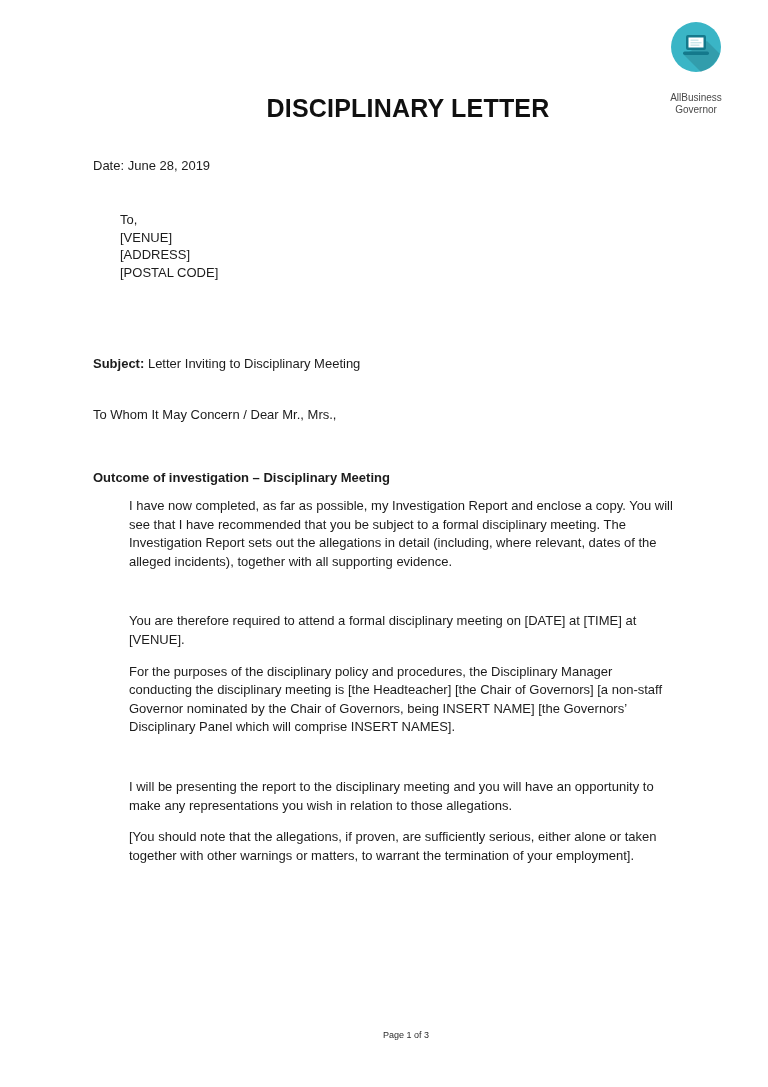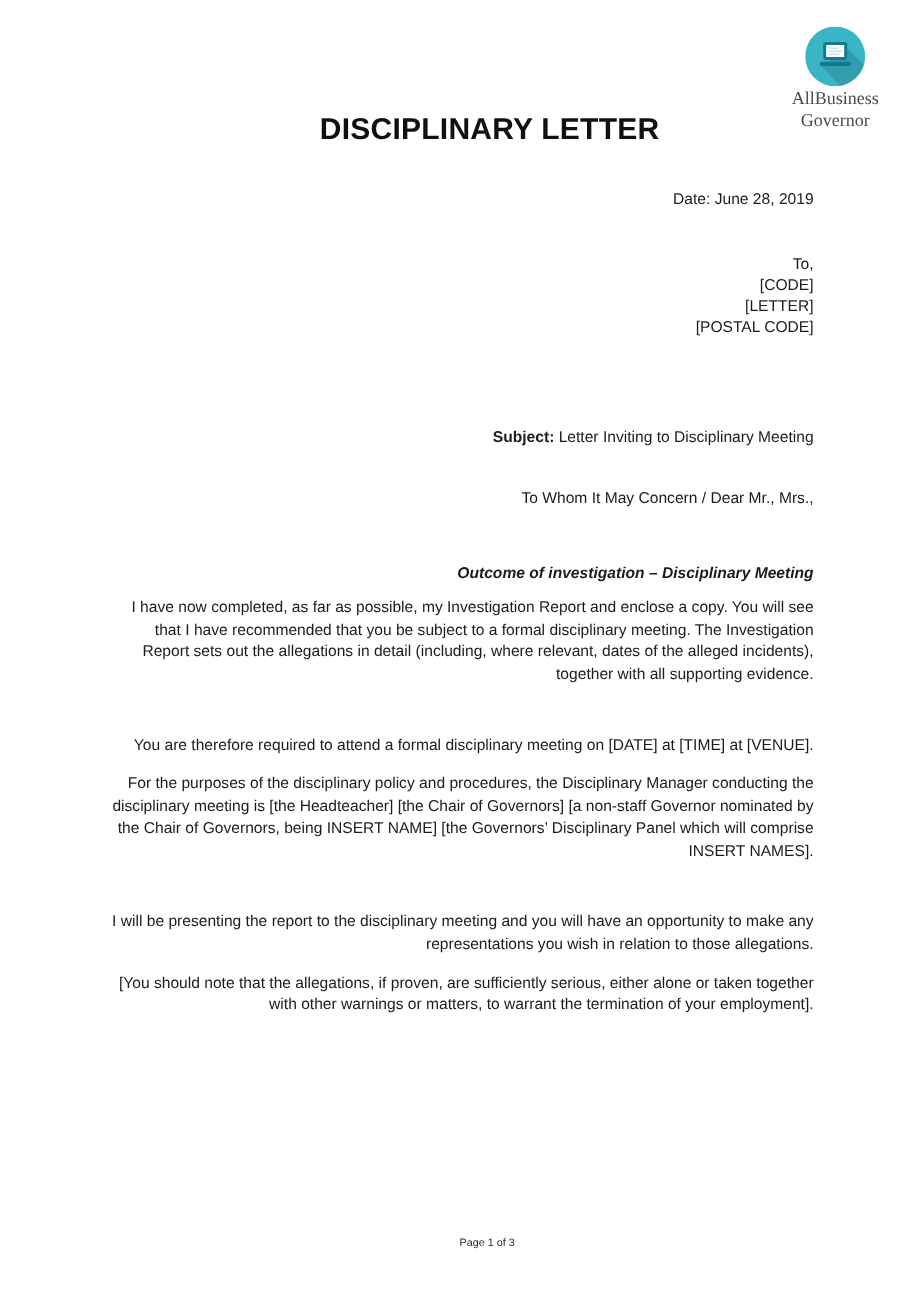--- a/index.html
+++ b/index.html
@@ -21,47 +21,46 @@
     width: 76px;
     text-align: center;
   }
   .logo-circle {
     width: 50px;
     height: 50px;
     margin: 0 auto;
     display: block;
   }
   .logo-text {
-    margin-top: 3px;
-    font-size: 15px;
+    margin-top: 20px;
+    font-size: 10px;
     line-height: 1.18;
     color: #4a4a4a;
-    font-family: Liberation Serif, serif;
   }
   
   .title {
     position: absolute;
     top: 94px;
     left: 0;
     width: 100%;
     text-align: center;
     font-size: 25px;
     font-weight: bold;
     color: #101010;
     letter-spacing: 0.2px;
     padding-left: 48px;
   }
   
-  .block { position: absolute; left: 93px; right: 90px; font-size: 13px; line-height: 18px; text-align: right; }
+  .block { position: absolute; left: 93px; right: 90px; font-size: 13px; line-height: 18px; }
   .date-line  { top: 157px; }
-  .recipient  { top: 211px; line-height: 17.5px; }
+  .recipient  { top: 211px; line-height: 17.5px; margin-left: 27px; }
   .subject    { top: 355px; }
   .salutation { top: 406px; }
-  .heading    { top: 469px; font-weight: bold; font-style: italic; }
-  .body-text  { top: 497px; line-height: 18.6px; }
+  .heading    { top: 469px; font-weight: bold; }
+  .body-text  { top: 497px; line-height: 18.6px; margin-left: 36px; }
   .body-text p { margin: 0; }
   .body-text p + p { margin-top: 13px; }
   .body-text p.gap-before { margin-top: 41px; }
   .bold { font-weight: bold; }
   
   .footer {
     position: absolute;
     top: 1030px;
     left: 0;
     width: 100%;
@@ -92,22 +91,22 @@
       <div>Governor</div>
     </div>
   </div>
 
   <div class="title">DISCIPLINARY LETTER</div>
 
   <div class="block date-line">Date: June 28, 2019</div>
 
   <div class="block recipient">
     <div>To,</div>
-    <div>[CODE]</div>
-    <div>[LETTER]</div>
+    <div>[VENUE]</div>
+    <div>[ADDRESS]</div>
     <div>[POSTAL CODE]</div>
   </div>
 
   <div class="block salutation">To Whom It May Concern / Dear Mr., Mrs.,</div>
 
   <div class="block subject">
     <span class="bold">Subject:</span><span> Letter Inviting to Disciplinary Meeting</span>
   </div>
 
   <div class="block heading">Outcome of investigation – Disciplinary Meeting</div>

